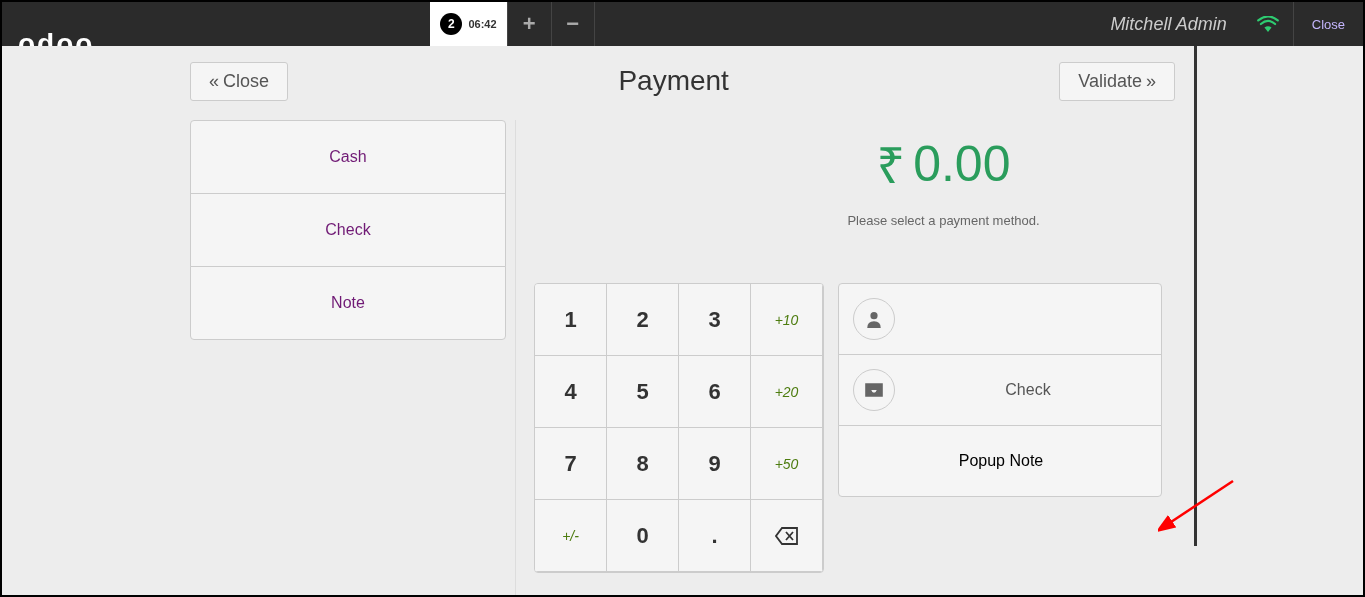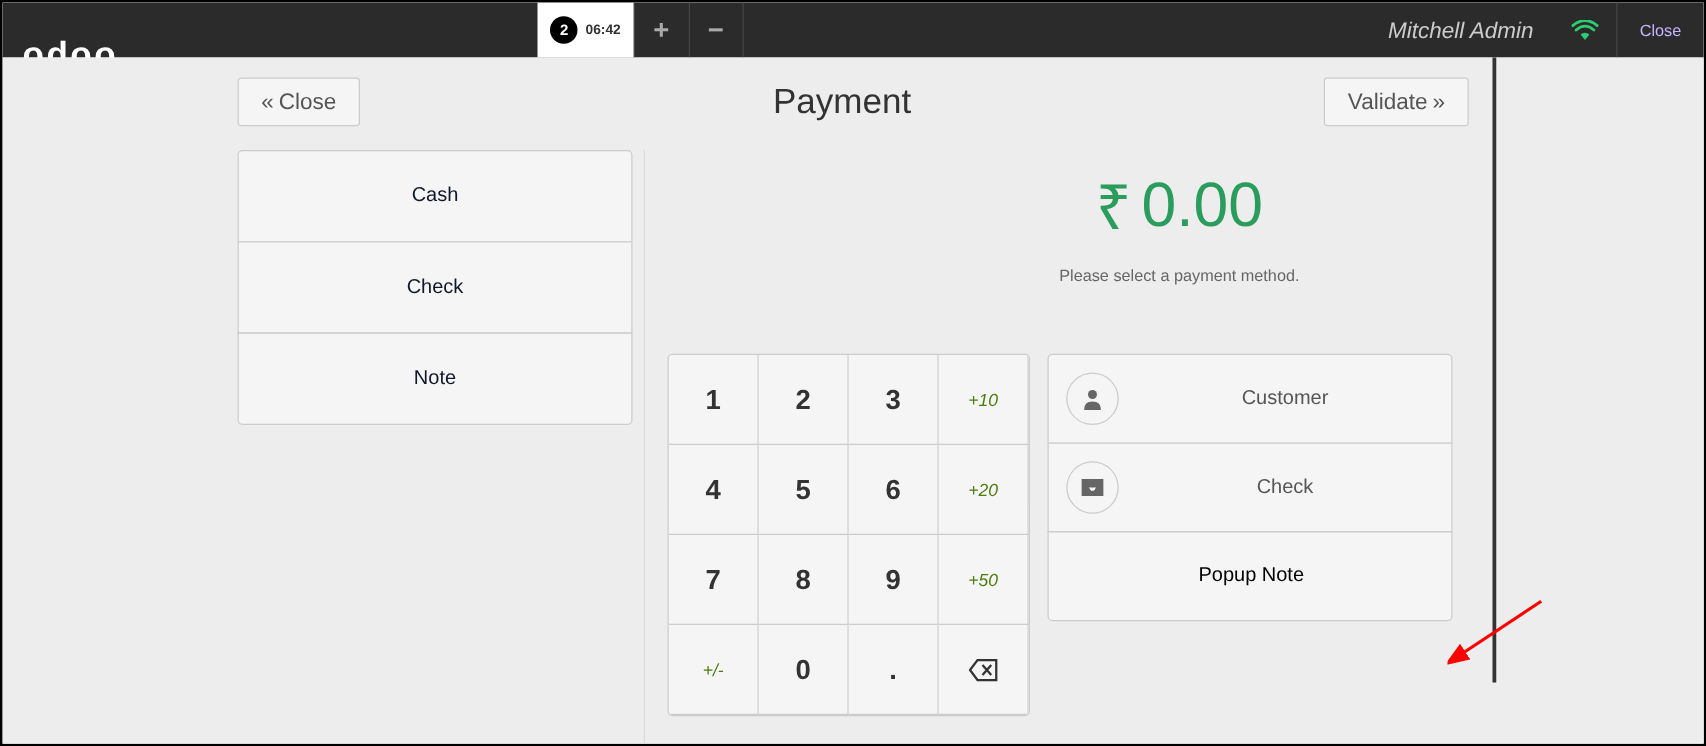--- a/index.html
+++ b/index.html
@@ -145,21 +145,21 @@
     .payment-methods {
       width: 316px;
     }
     .pm-item {
       background: #f5f5f5;
       border: 1px solid #ccc;
       height: 74px;
       display: flex;
       align-items: center;
       justify-content: center;
-      color: #0f172a;
+      color: #701a75;
       font-size: 16px;
       cursor: pointer;
       margin-top: -1px;
     }
     .pm-item:first-child {
       border-top-left-radius: 4px;
       border-top-right-radius: 4px;
       margin-top: 0;
     }
     .pm-item:last-child {
@@ -382,21 +382,20 @@
           </div>
 
           <div class="actions">
             <div class="act-btn">
               <div class="act-icon">
                 <svg width="18" height="18" viewBox="0 0 16 16">
                   <circle cx="8" cy="5" r="3.2" fill="#666"></circle>
                   <path d="M2 16 Q2 10 8 10 Q14 10 14 16 Z" fill="#666"></path>
                 </svg>
               </div>
-              <span class="act-label">Customer</span>
             </div>
             <div class="act-btn">
               <div class="act-icon">
                 <svg width="18" height="14" viewBox="0 0 18 14">
                   <path d="M1 1 L17 1 L17 13 L1 13 Z M1 7 L6 7 L8 10 L10 10 L12 7 L17 7" fill="#666" stroke="#666" stroke-width="0"></path>
                   <path d="M1 1 L17 1 L17 13 L1 13 Z" fill="none" stroke="#666" stroke-width="1.6"></path>
                   <path d="M1 7 L6 7 L7.5 9.5 L10.5 9.5 L12 7 L17 7 L17 13 L1 13 Z" fill="#666"></path>
                 </svg>
               </div>
               <span class="act-label">Check</span>

